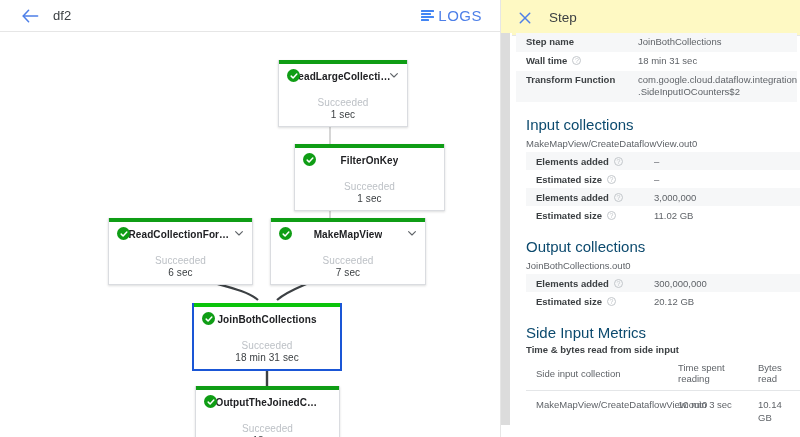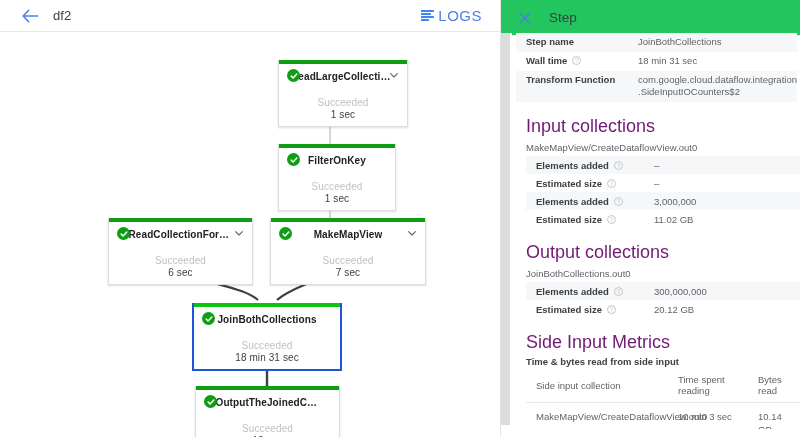--- a/index.html
+++ b/index.html
@@ -88,21 +88,21 @@
     font-size: 10px; color: #3c4043; letter-spacing: .1px;
   }
 
   
   .side-panel {
     position: absolute; left: 500px; top: 0; width: 300px; height: 437px;
     background: #fff; border-left: 1px solid #e6e6e6; overflow: hidden;
   }
   .panel-header {
     height: 36px; display: flex; align-items: center;
-    border-bottom: 1px solid #e6e6e6; background: #22c55e;
+    border-bottom: 1px solid #e6e6e6; background: #fef9c3;
   }
   .close-x { margin-left: 17px; width: 14px; height: 14px; cursor: pointer; display:flex; align-items:center; justify-content:center; }
   .panel-title { margin-left: 17px; font-size: 13.5px; color: #3c4043; }
 
   .panel-scroll-track {
     position: absolute; left: 0px; top: 33px; width: 11px; height: 404px;
     background: #fff;
   }
   .panel-scroll-thumb {
     position: absolute; left: 0px; top: 0px; width: 9px; height: 392px;
@@ -114,21 +114,21 @@
     padding: 0 0 0 0; overflow: hidden;
   }
 
   table.kv { width: 281px; border-collapse: collapse; margin: 8px 0 0 4px; table-layout: fixed; }
   table.kv td { padding: 3px 0 3px 10px; vertical-align: top; font-size: 9.5px; }
   table.kv tr.stripe td { background: #f6f7f8; }
   td.k { width: 112px; font-weight: 700; color: #3c4043; }
   td.v { color: #5f6368; word-break: break-word; line-height: 1.35; }
 
   .section-head {
-    font-size: 18px; color: #701a75; margin: 14px 0 5px 14px; font-weight: 400;
+    font-size: 15px; color: #0c4a6e; margin: 14px 0 5px 14px; font-weight: 400;
   }
   .coll-name { font-size: 9.5px; color: #5f6368; margin: 0 0 3px 14px; word-break: break-all; }
 
   table.metrics { width: 276px; border-collapse: collapse; margin-left: 14px; table-layout: fixed; }
   table.metrics td { padding: 3.5px 0 3.5px 10px; font-size: 9.5px; }
   table.metrics tr.stripe td { background: #f6f7f8; }
   table.metrics td.mk { width: 118px; font-weight: 700; color: #3c4043; white-space: nowrap; }
   table.metrics td.mv { color: #5f6368; }
 
   .help-icon {
@@ -212,21 +212,21 @@
             <svg width="8" height="5" viewBox="0 0 8 5">
                 <path d="M0.6,0.6 L4,4 L7.4,0.6" fill="none" stroke="#5f6368" stroke-width="1.1" stroke-linecap="round" stroke-linejoin="round"></path>
               </svg>
           </span>
         </div>
         <div class="node-status">Succeeded</div>
         <div class="node-time">1 sec</div>
       </div>
     </div>
 
-    <div class="node" style="left:278px; top:112px; width:118px;">
+    <div class="node" style="left:294px; top:112px; width:151px;">
       <div class="accent"></div>
       <div class="node-body">
         <div class="node-title-row">
           <span class="check-icon">
             <svg width="8" height="8" viewBox="0 0 8 8">
                 <path d="M1.2,4.1 L3.1,6 L6.8,2.1" fill="none" stroke="#fff" stroke-width="1.5" stroke-linecap="round" stroke-linejoin="round"></path>
               </svg>
           </span>
           <span class="node-title">FilterOnKey</span>
         </div>

